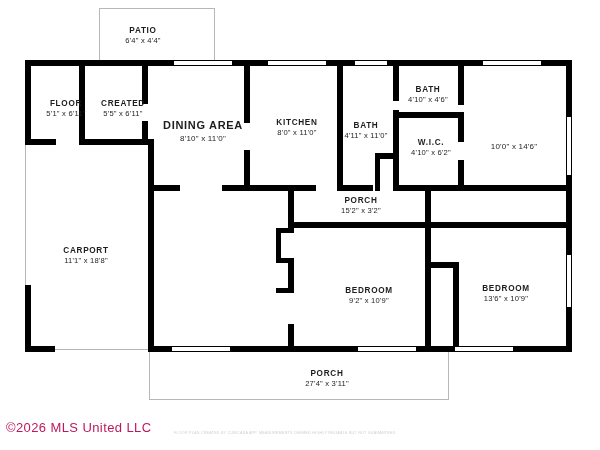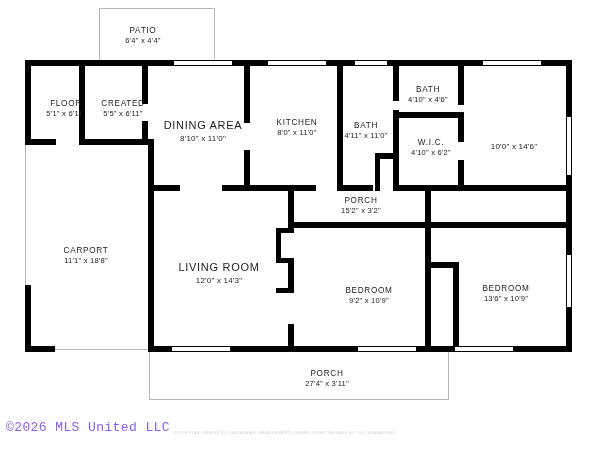--- a/index.html
+++ b/index.html
@@ -21,30 +21,30 @@
   .win{position:absolute;background:#ffffff;border-top:1.5px solid #000;border-bottom:1.5px solid #000;box-sizing:border-box;}
   .winv{position:absolute;background:#ffffff;border-left:1.5px solid #000;border-right:1.5px solid #000;box-sizing:border-box;}
 
   
   .room-label{
     position:absolute;text-align:center;color:#1d1d1d;
     line-height:1.38;letter-spacing:.35px;
     transform:translate(-50%,-50%);
     white-space:nowrap;pointer-events:none;
   }
-  .room-label .nm{display:block;font-size:8.2px;letter-spacing:.7px;}
+  .room-label .nm{display:block;font-size:8.2px;letter-spacing:.7px;font-weight:bold;}
   .room-label .dim{display:block;font-size:7.6px;letter-spacing:.2px;}
   .room-label.big .nm{font-size:11px;}
   .room-label.big .dim{font-size:8px;}
 
   
   .watermark{
     position:absolute;left:6px;top:420px;
-    font-size:13px;color:#8b5cf6;letter-spacing:.4px;
-    font-family:Liberation Mono, monospace;
+    font-size:13px;color:#be185d;letter-spacing:.4px;
+    font-family:Liberation Sans, sans-serif;
   }
   .disclaimer{
     position:absolute;left:174px;top:431px;
     font-size:3.7px;color:#cfcfcf;letter-spacing:.22px;
     font-family:"Liberation Sans",sans-serif;
   }
 </style>
 </head>
 <body>
 
@@ -204,24 +204,20 @@
     <div class="room-label" style="left:361px;top:206px;">
       <span class="nm">PORCH</span>
       <span class="dim">15'2" x 3'2"</span>
     </div>
 
     <div class="room-label" style="left:86px;top:256px;">
       <span class="nm">CARPORT</span>
       <span class="dim">11'1" x 18'8"</span>
     </div>
 
-    <div class="room-label big" style="left:219px;top:273px;">
-      <span class="nm">LIVING ROOM</span>
-      <span class="dim">12'0" x 14'3"</span>
-    </div>
 
     <div class="room-label" style="left:369px;top:296px;">
       <span class="nm">BEDROOM</span>
       <span class="dim">9'2" x 10'9"</span>
     </div>
 
     <div class="room-label" style="left:506px;top:294px;">
       <span class="nm">BEDROOM</span>
       <span class="dim">13'6" x 10'9"</span>
     </div>

